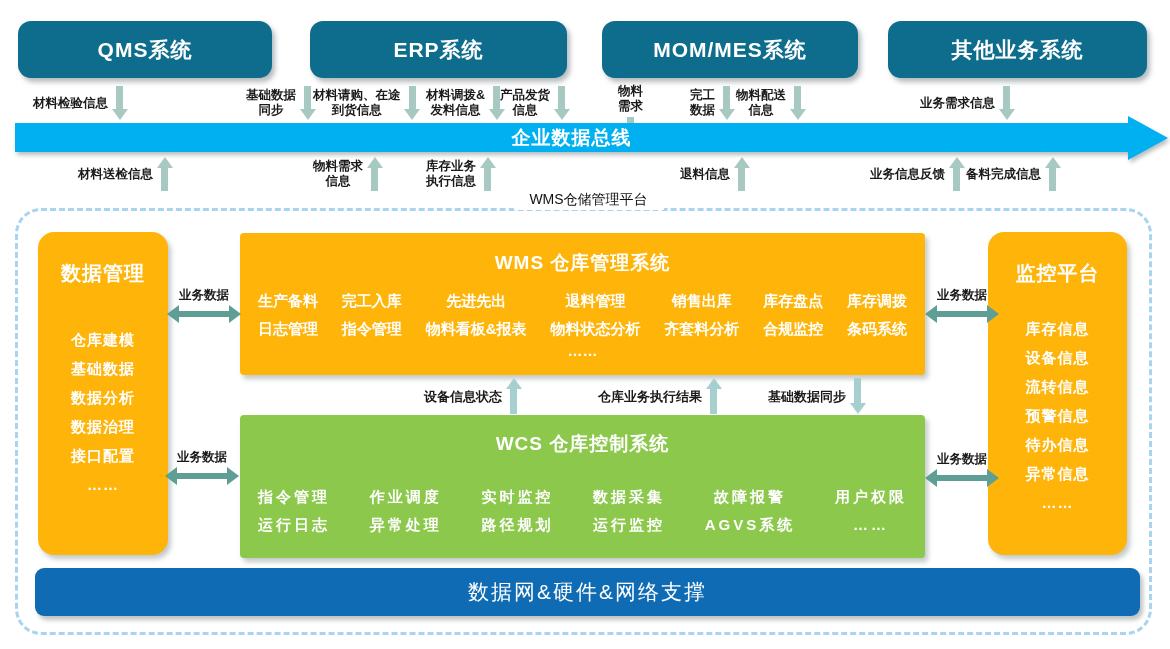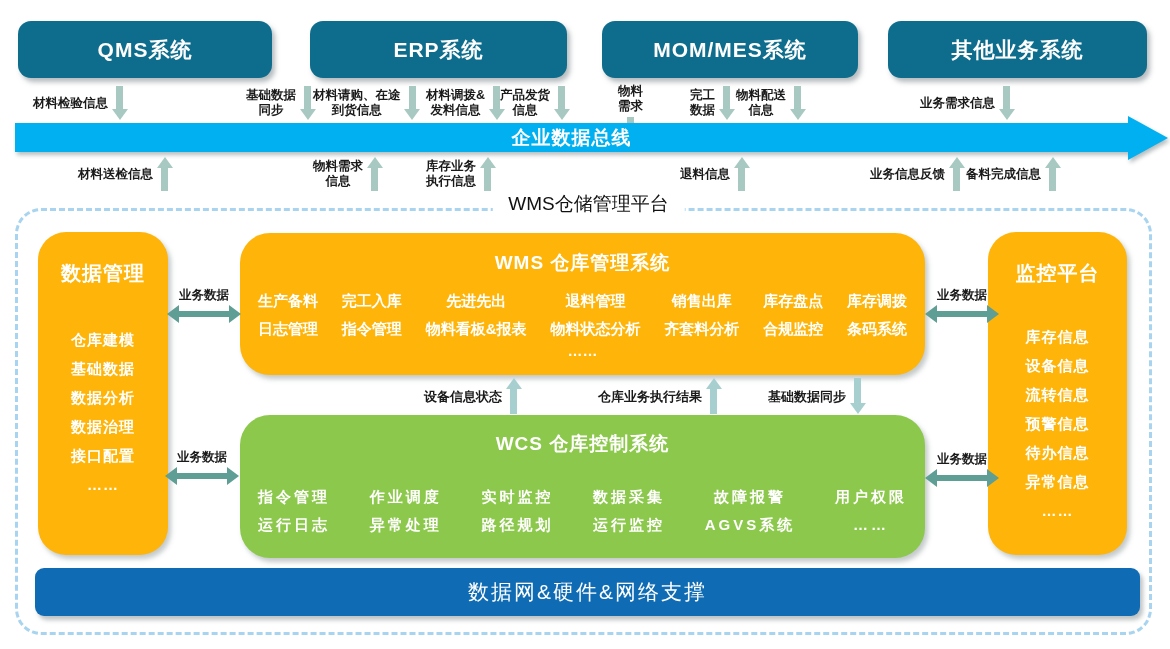--- a/index.html
+++ b/index.html
@@ -31,31 +31,31 @@
   .mid-c .va{height:36px;}
   .mid-c .va .sh{background:#A8CFD0;}
   .mid-c .va.down .hd{border-top-color:#A8CFD0;}
   .mid-c .va.up  .hd{border-bottom-color:#A8CFD0;}
   .mid-c .flabel{font-size:13px;}
 
   
   .platform{position:absolute;left:15px;top:208px;width:1131px;height:421px;
             border:3px dashed #A8D4EF;border-radius:26px;}
   .platform-title{position:absolute;left:50%;top:190px;transform:translateX(-50%);
-                  background:#fff;padding:1px 16px;font-size:19px;color:#111;white-space:nowrap;z-index:5;}
+                  background:#fff;padding:1px 16px;font-size:14px;color:#111;white-space:nowrap;z-index:5;}
 
   
   .modbox{position:absolute;box-shadow:3px 4px 5px rgba(125,135,135,.45);color:#fff;}
   .orange{background:#FEB409;}
   .green{background:#8CC84B;}
-  .side{width:130px;top:232px;height:323px;border-radius:28px;text-align:center;}
+  .side{width:130px;top:232px;height:323px;border-radius:16px;text-align:center;}
   .side .title{margin-top:28px;font-size:20px;font-weight:bold;letter-spacing:1px;}
   .side .items{margin-top:38px;}
   .side .items div{height:29px;line-height:29px;font-size:15px;font-weight:bold;letter-spacing:1px;}
-  .center{left:240px;width:685px;border-radius:30px;}
+  .center{left:240px;width:685px;border-radius:4px;}
   .center .title{text-align:center;font-size:19px;font-weight:bold;letter-spacing:1px;}
   .cols{display:flex;justify-content:space-between;padding:0 18px;}
   .col{text-align:center;}
   .col div{height:28px;line-height:28px;font-size:15px;font-weight:bold;white-space:nowrap;}
   .wcs-box .col div{letter-spacing:3px;}
   .dots{ text-align:center;font-size:15px;font-weight:bold;line-height:16px;}
 
   
   .ex{position:absolute;width:74px;text-align:center;}
   .ex .exlabel{font-size:12.5px;font-weight:bold;color:#1a1a1a;line-height:15px;}
@@ -221,21 +221,21 @@
       <div>基础数据</div>
       <div>数据分析</div>
       <div>数据治理</div>
       <div>接口配置</div>
       <div>……</div>
     </div>
   </div>
 
   <div class="modbox orange side" style="left:988px;width:139px;">
     <div class="title">监控平台</div>
-    <div class="items" style="margin-top:35px;">
+    <div class="items" style="margin-top:27px;">
       <div>库存信息</div>
       <div>设备信息</div>
       <div>流转信息</div>
       <div>预警信息</div>
       <div>待办信息</div>
       <div>异常信息</div>
       <div>……</div>
     </div>
   </div>
 

